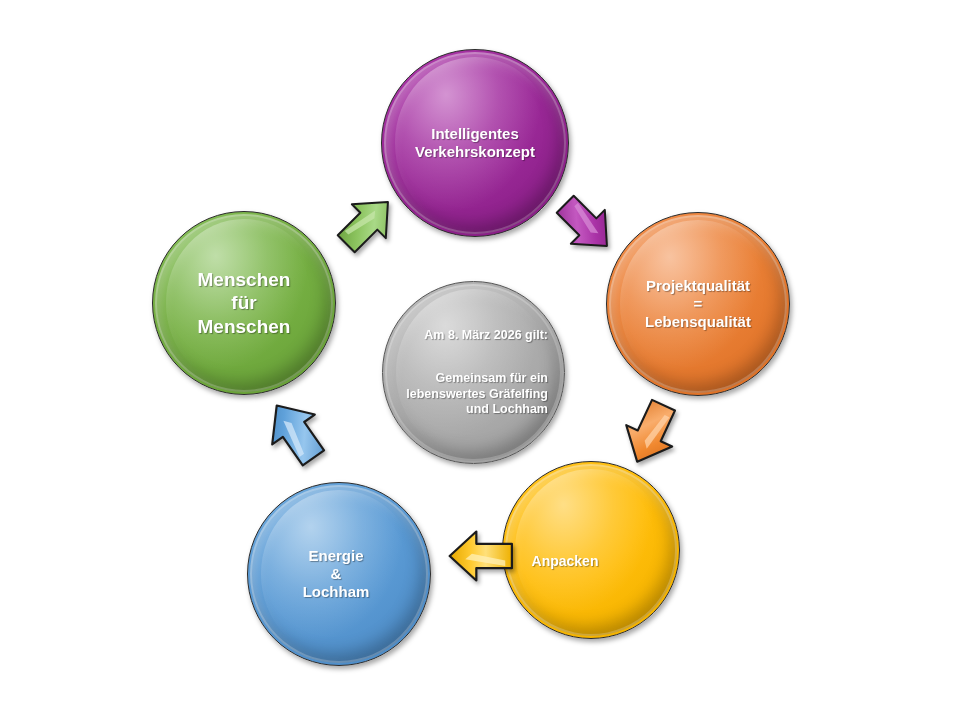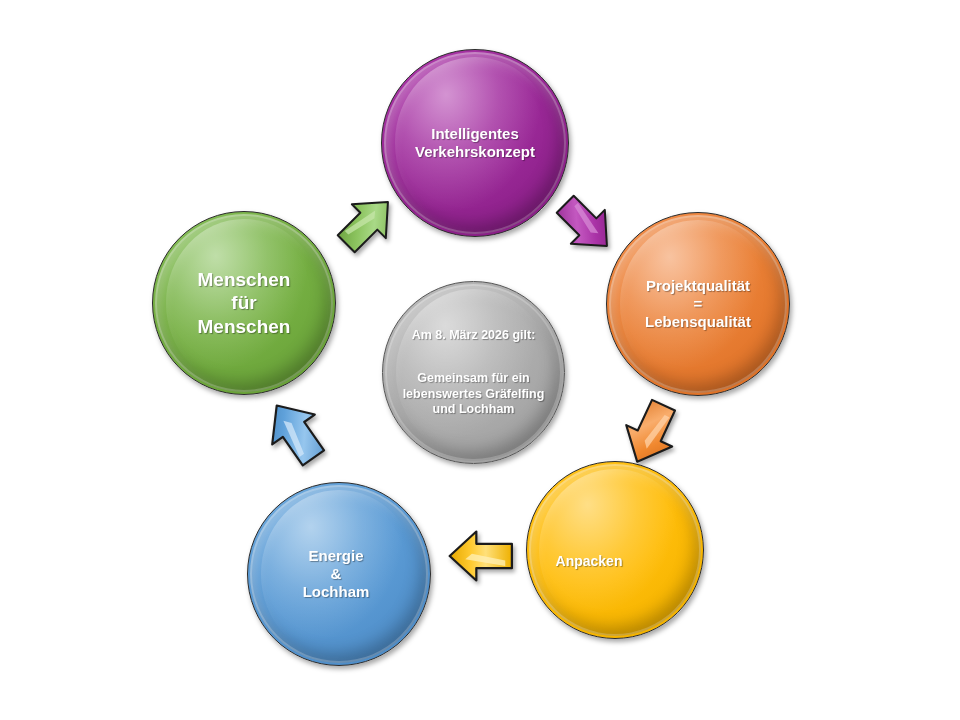--- a/index.html
+++ b/index.html
@@ -75,21 +75,21 @@
     left: 381px; top: 49px; width: 188px; height: 188px;
     font-size: 15px;
     background: radial-gradient(circle at 34% 24%, #b03bad 0%, #9c2a99 45%, #8b1f88 78%, #7d1a7a 100%);
   }
   #node-projekt {
     left: 606px; top: 212px; width: 184px; height: 184px;
     font-size: 15px;
     background: radial-gradient(circle at 34% 24%, #f39252 0%, #ea8036 45%, #e07328 78%, #d46a22 100%);
   }
   #node-anpacken {
-    left: 526px; top: 461px; width: 178px; height: 178px;
+    left: 502px; top: 461px; width: 178px; height: 178px;
     font-size: 14px;
     background: radial-gradient(circle at 34% 24%, #ffc423 0%, #ffbd0a 45%, #f5b400 78%, #eaa900 100%);
   }
   #node-anpacken .label {
     transform: translate(-26px, 12px);
   }
   #node-energie {
     left: 247px; top: 482px; width: 184px; height: 184px;
     font-size: 15px;
     background: radial-gradient(circle at 34% 24%, #74aee0 0%, #5b9bd5 45%, #4f8ec9 78%, #4584bf 100%);
@@ -102,21 +102,21 @@
     font-size: 19px;
     background: radial-gradient(circle at 34% 24%, #8bc361 0%, #76b043 45%, #6aa339 78%, #629a33 100%);
     align-items: center;
   }
   #node-center {
     left: 382px; top: 281px; width: 183px; height: 183px;
     background: radial-gradient(circle at 34% 24%, #bdbdbd 0%, #adadad 45%, #a2a2a2 78%, #999999 100%);
     font-size: 12.5px;
     border: 1px solid #555;
   }
-  #node-center .label { padding: 0 16px; }
+  #node-center .label { padding: 0 16px; text-align: right; }
   #node-center .headline { display: block; margin-bottom: 11px; }
   #node-center .sub { display: block; margin-top: 28px; }
 
   
   .arrow {
     position: absolute;
     z-index: 4;
     filter: drop-shadow(2px 3px 2px rgba(0,0,0,0.35));
   }
 </style>

